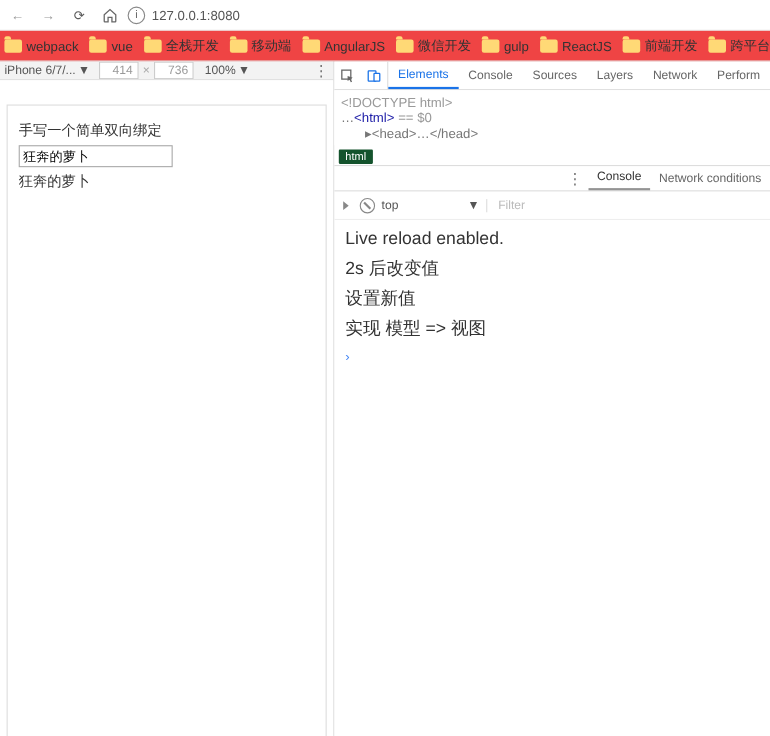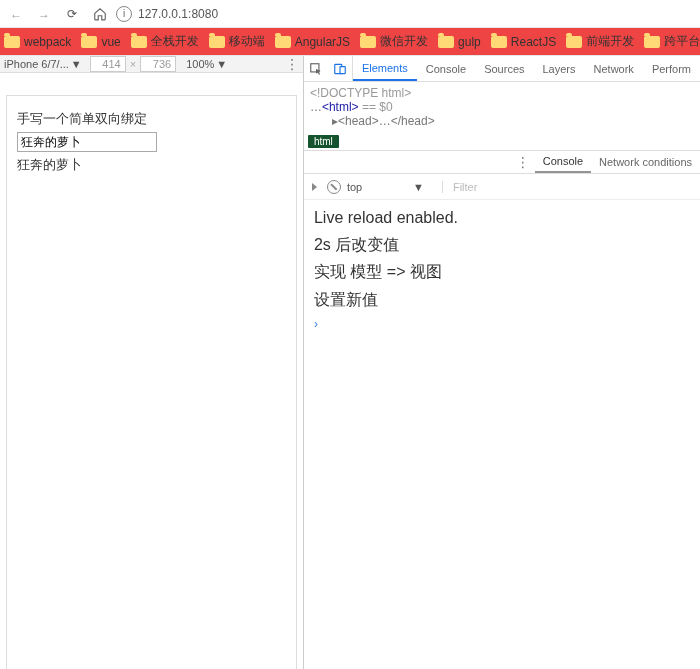--- a/index.html
+++ b/index.html
@@ -35,21 +35,21 @@
 .crumb{padding:2px 4px}
 .crumb span{background:#14532d;color:#fff;padding:1px 6px;font-size:10px;border-radius:1px}
 .drawer-tabs{height:24px;border-top:1px solid #ddd;border-bottom:1px solid #ddd;display:flex;align-items:center;font-size:11px}
 .drawer-tabs .dots{width:24px;text-align:center;color:#777}
 .drawer-tab{padding:0 8px;color:#666;height:100%;display:flex;align-items:center}
 .drawer-tab.active{border-bottom:2px solid #949494;color:#333}
 .con-tb{height:26px;border-bottom:1px solid #eee;display:flex;align-items:center;padding:0 4px;font-size:11px;color:#555}
 .nosym{width:14px;height:14px;border:1.5px solid #888;border-radius:50%;position:relative;margin:0 6px}
 .nosym:after{content:"";position:absolute;left:2px;top:5px;width:8px;height:1.5px;background:#888;transform:rotate(45deg)}
 .tri{width:0;height:0;border-left:5px solid #888;border-top:4px solid transparent;border-bottom:4px solid transparent;margin:0 4px}
-.con-sel{flex:0 0 96px;display:flex;align-items:center;justify-content:space-between;padding-right:18px;border-right:1px solid #ddd;margin-right:6px}
+.con-sel{flex:0 0 96px;display:flex;align-items:center;justify-content:space-between;padding-right:6px;border-right:1px solid #ddd;margin-right:6px}
 .con-fil{flex:1;color:#bbb;padding-left:4px}
 .logs{font-family:Consolas,monospace;font-size:16px;padding:4px 10px;line-height:1.7;color:#333}
 .prompt{color:#4285f4;padding:0 10px}
 .arrow{color:#999}
 svg{display:block}
 </style>
 </head>
 <body>
 
 <div class="toolbar row">
@@ -189,18 +189,18 @@
       <div class="con-sel">
         <span>top</span>
           <span>▼</span>
       </div>
       <div class="con-fil">Filter</div>
     </div>
 
     <div class="logs" id="logs">
         <div>Live reload enabled.</div>
         <div>2s 后改变值</div>
+        <div>设置新值</div>
         <div>实现 模型 =&gt; 视图</div>
-        <div>设置新值</div>
       </div>
     <div class="prompt">›</div>
   </div>
 </div>
 
 </body></html>

